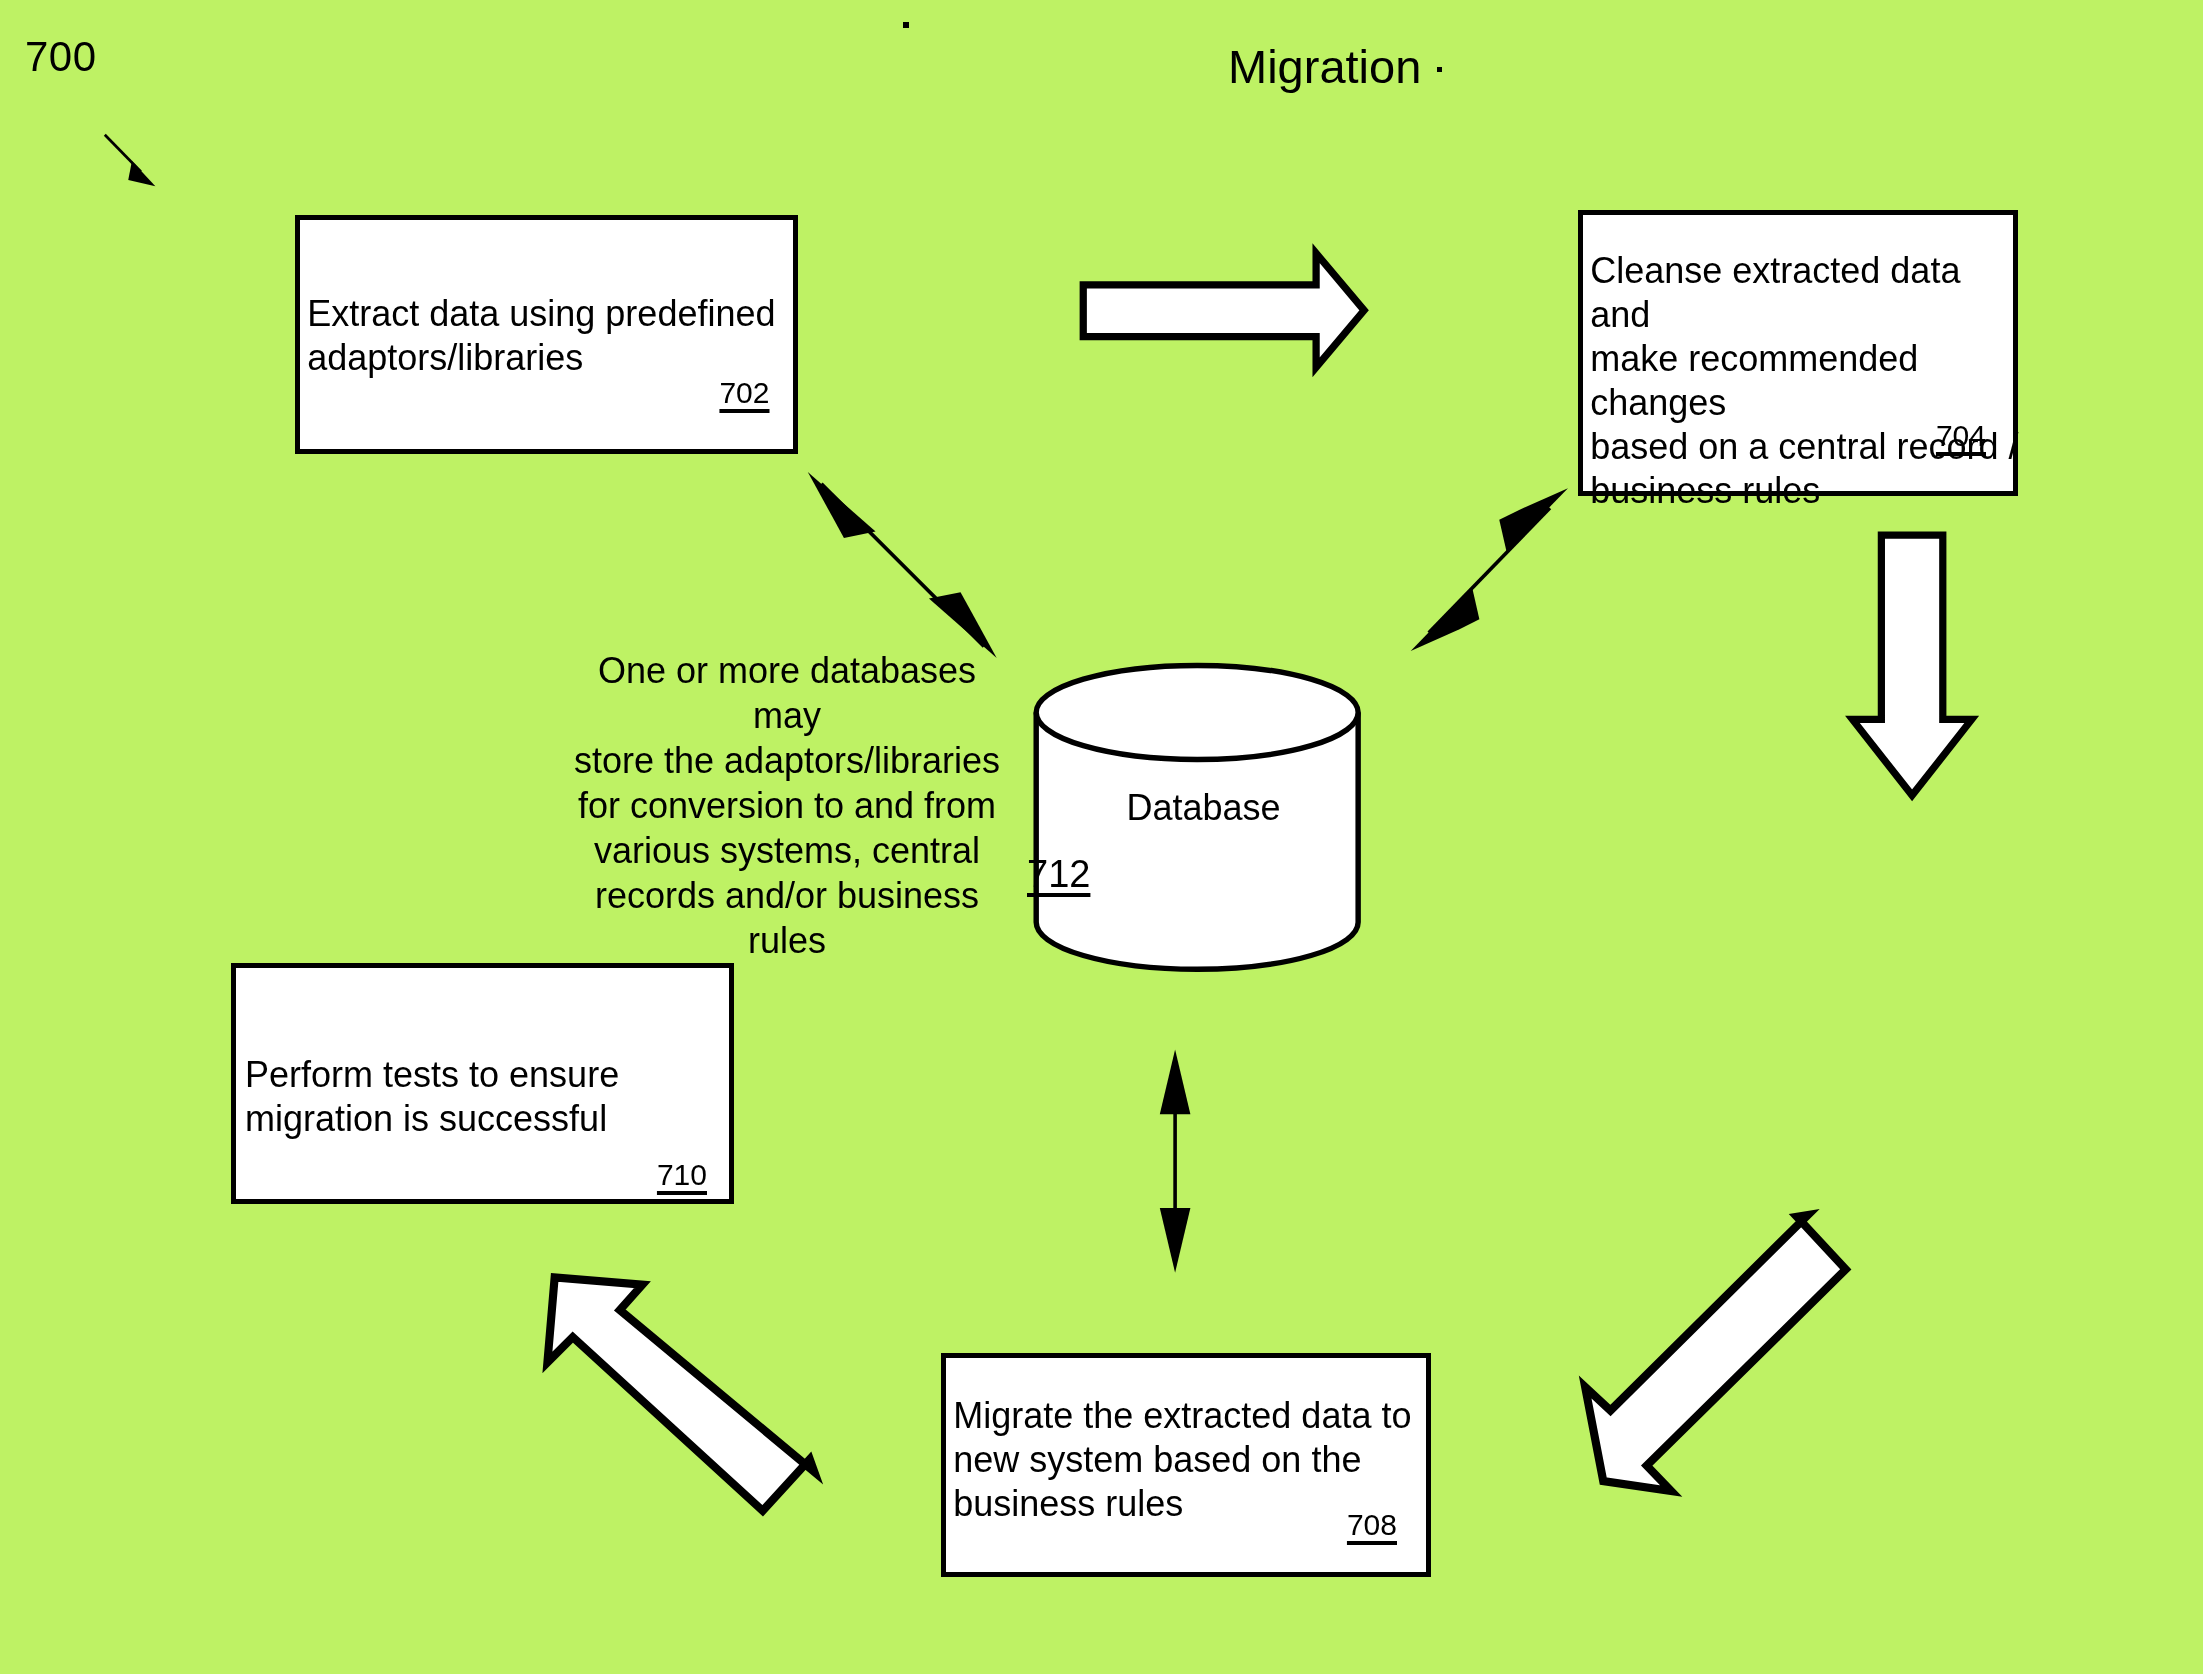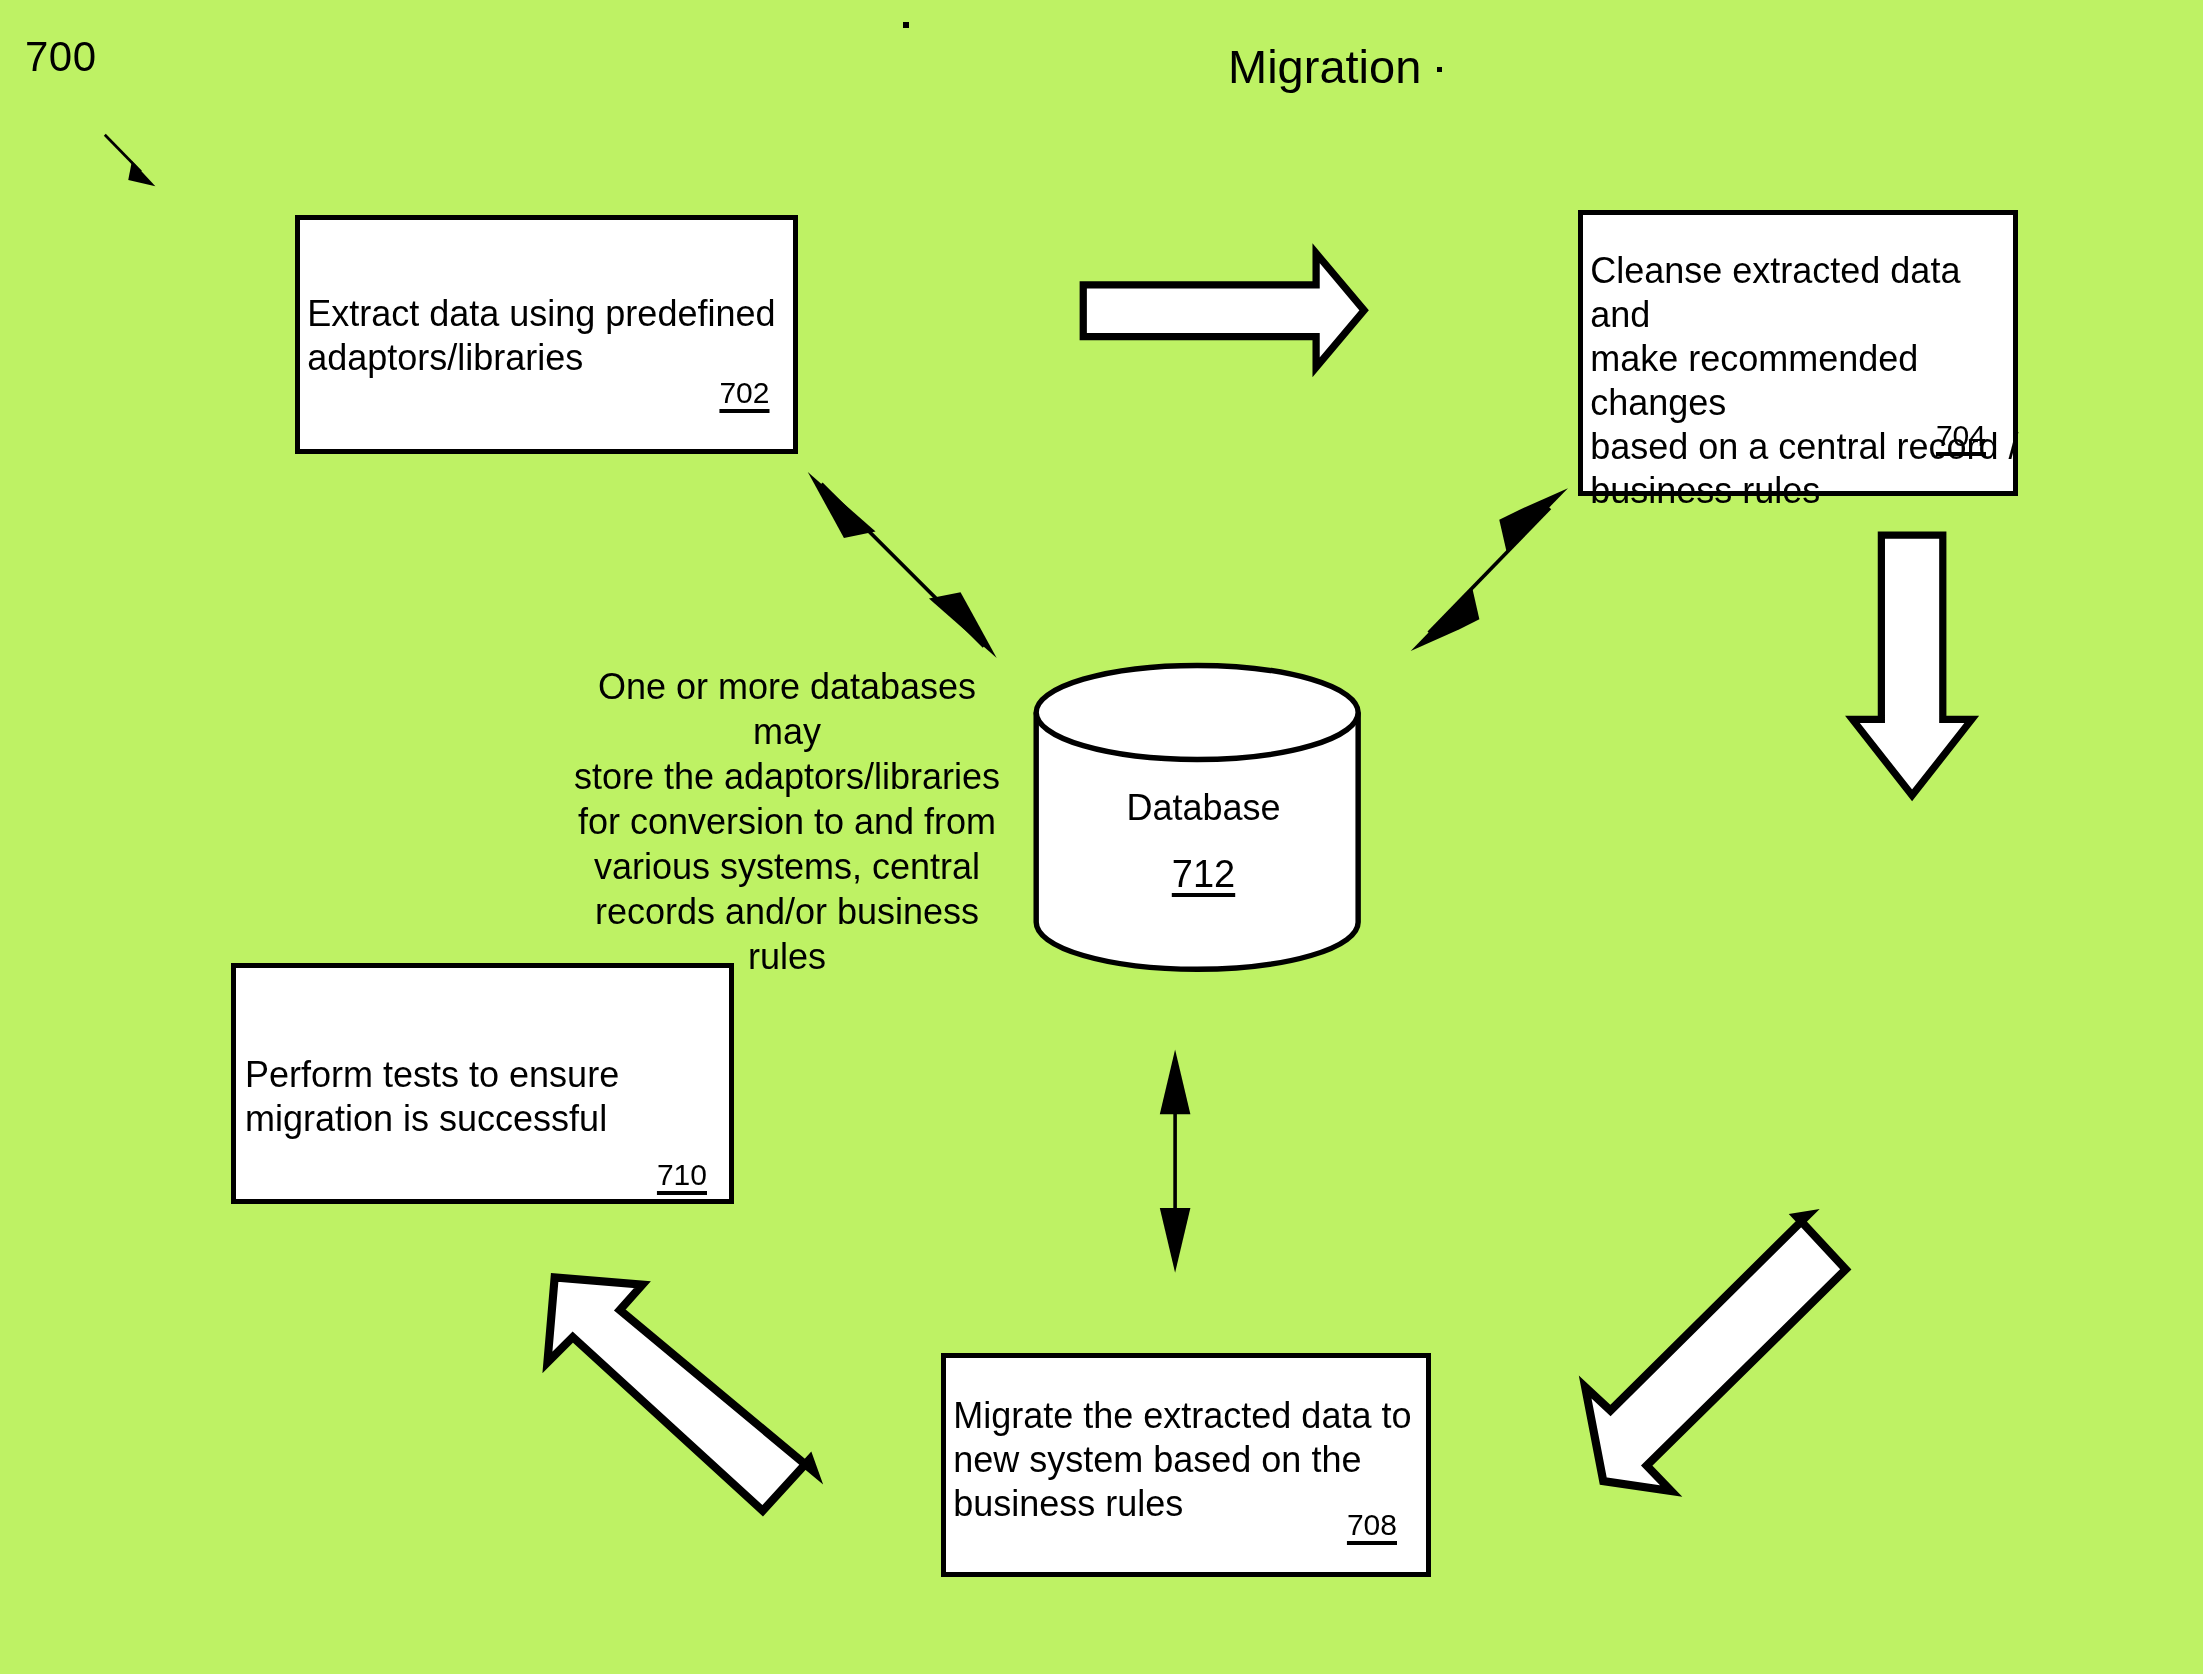--- a/index.html
+++ b/index.html
@@ -65,38 +65,36 @@
     color: #000;
   }
 
   
   .center-caption {
     font-size: 36px;
     line-height: 1.25;
     text-align: center;
     color: #000;
     white-space: pre-line;
-    margin-top: 16px;
   }
 
   
   .db-label {
     position: absolute;
     font-size: 36px;
     line-height: 1;
     text-align: center;
     width: 100%;
     color: #000;
   }
   .db-ref {
     position: absolute;
     font-size: 38px;
     line-height: 1;
     width: 100%;
-    text-align: center;
     text-decoration: underline;
     text-underline-offset: 6.3px;
     text-decoration-thickness: 3.6px;
     color: #000;
   }
 
   svg { display: block; overflow: visible; }
 </style>
 </head>
 <body>

